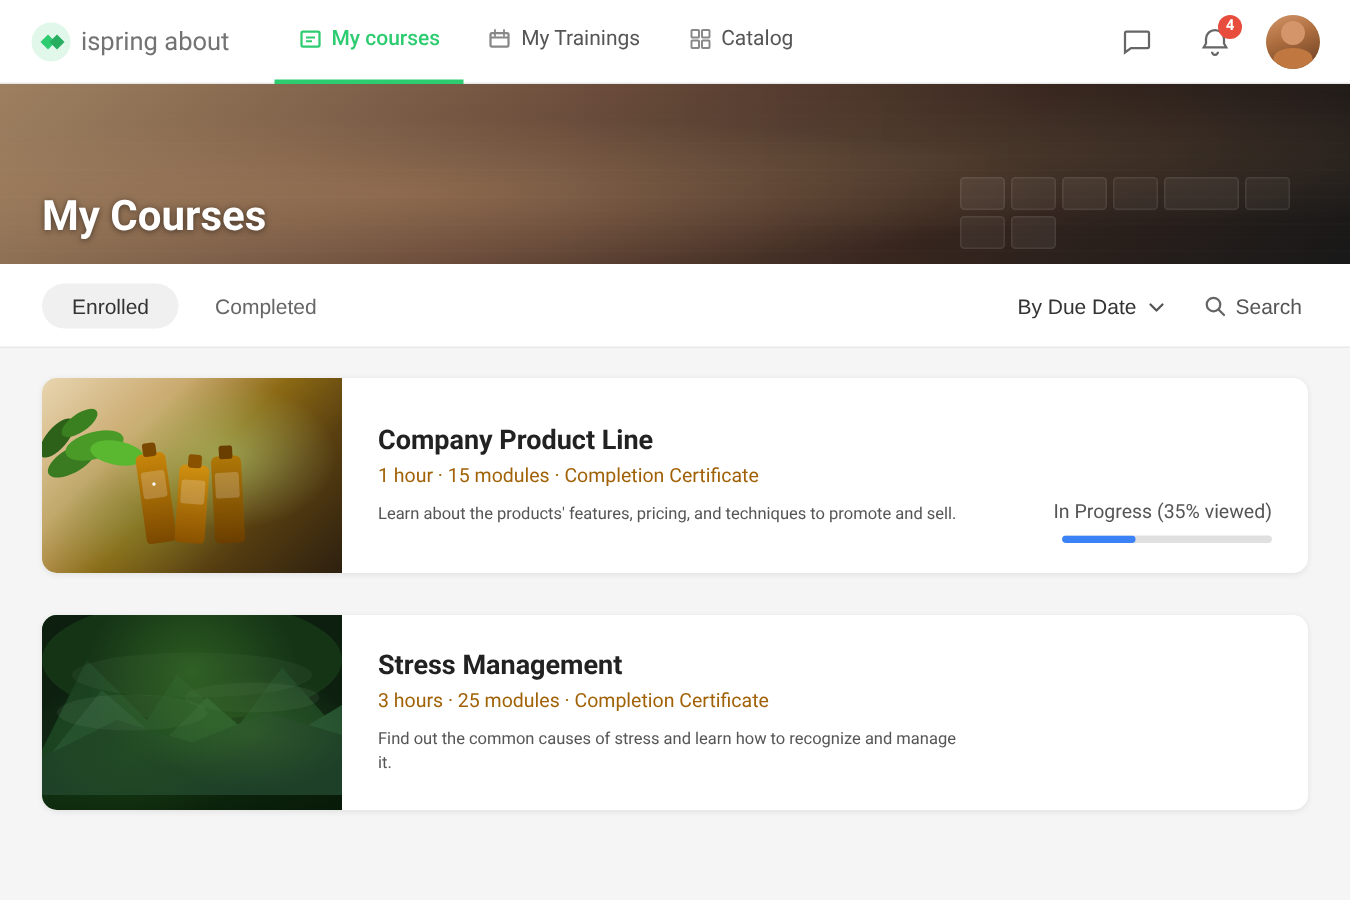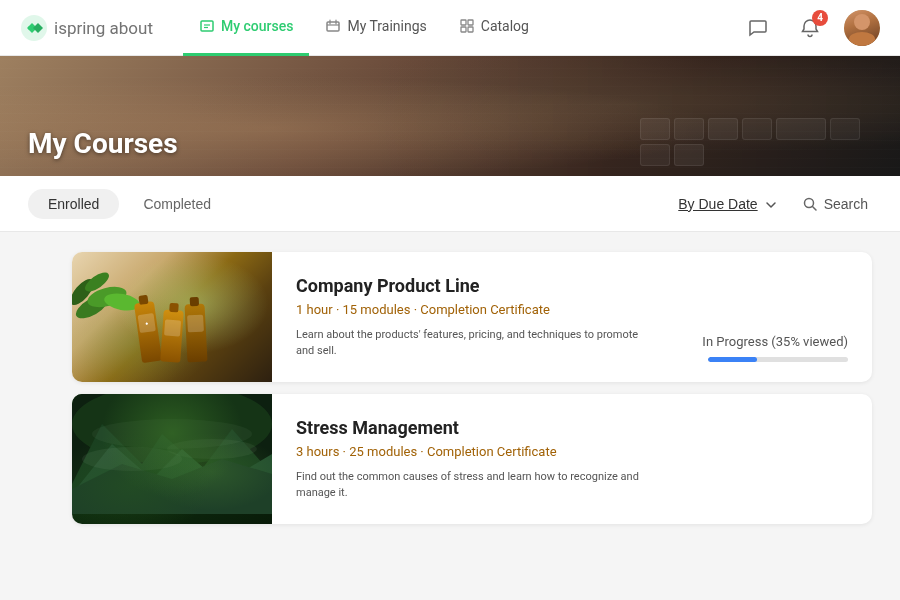--- a/index.html
+++ b/index.html
@@ -185,45 +185,43 @@
     .sort-btn {
       display: flex;
       align-items: flex-end;
       gap: 6px;
       font-size: 14px;
       color: #333;
       cursor: pointer;
       border: none;
       background: transparent;
       padding: 6px 4px;
-      text-decoration: underline;
     }
     .sort-btn svg { color: #666; }
     .search-btn {
       display: flex;
       align-items: center;
       gap: 6px;
       font-size: 14px;
       color: #555;
       cursor: pointer;
       border: none;
       background: transparent;
       padding: 6px 4px;
     }
 
     
     .content {
       padding: 20px 28px;
       display: flex;
       flex-direction: column;
-      gap: 12px;
+      gap: 28px;
       background: #f5f5f5;
       height: calc(600px - 56px - 120px - 56px);
       overflow-y: auto;
-      margin-left: 44px;
     }
 
     
     .course-card {
       background: #fff;
       border-radius: 10px;
       display: flex;
       align-items: stretch;
       overflow: hidden;
       box-shadow: 0 1px 4px rgba(0,0,0,0.08);

